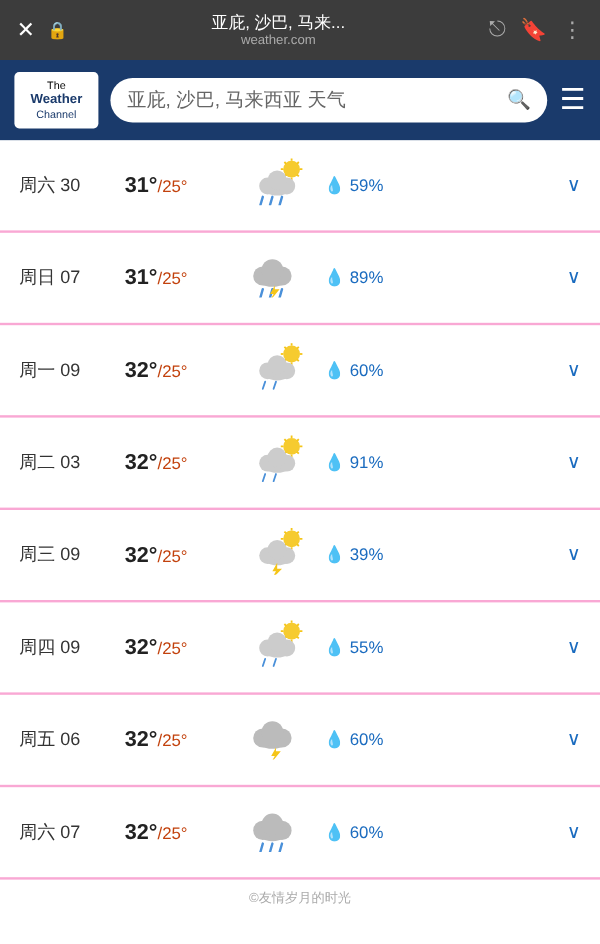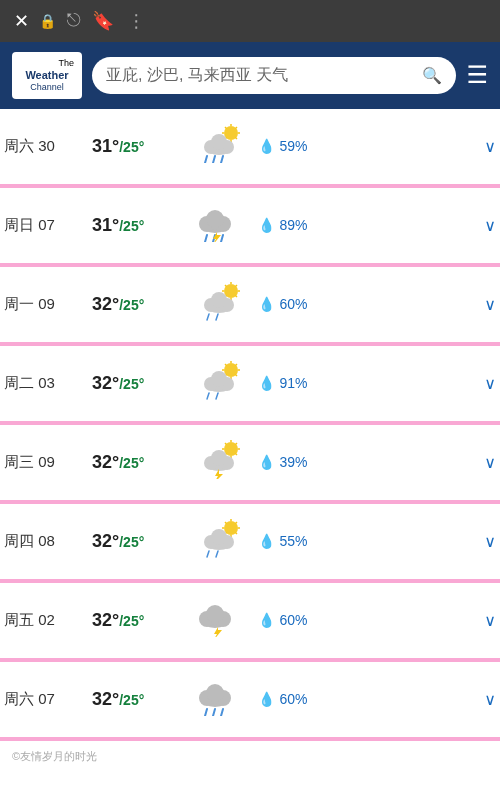--- a/index.html
+++ b/index.html
@@ -59,21 +59,21 @@
     .twc-logo {
       background: #fff;
       border-radius: 4px;
       padding: 6px 8px;
       width: 70px;
       text-align: center;
       line-height: 1.2;
       font-size: 10px;
       color: #000;
     }
-    .twc-logo .the { font-size: 9px; text-align: right; }
+    .twc-logo .the { font-size: 9px; }
     .twc-logo .weather { font-weight: bold; font-size: 11px; color: #1a3a6b; }
     .twc-logo .channel { font-size: 9px; color: #1a3a6b; }
     .search-bar {
       flex: 1;
       background: #fff;
       border-radius: 20px;
       padding: 8px 14px;
       font-size: 14px;
       color: #333;
       display: flex;
@@ -87,42 +87,41 @@
       cursor: pointer;
     }
 
     
     .weather-list {
       background: #fff;
     }
     .weather-row {
       display: flex;
       align-items: center;
-      padding: 14px 4px;
-      border-bottom: 4px solid #f9a8d4;
+      padding: 14px 16px;
+      border-bottom: 2px solid #f9a8d4;
       gap: 8px;
     }
     .day-label {
       min-width: 80px;
       font-size: 15px;
       color: #333;
     }
     .temp-range {
       min-width: 90px;
       font-size: 15px;
       color: #222;
     }
     .temp-range .high {
       font-weight: bold;
       font-size: 18px;
     }
     .temp-range .low {
-      color: #15803d;
-      font-size: 14px;
-      font-weight: bold;
+      color: #c2410c;
+      font-size: 14px;
     }
     .weather-icon {
       width: 60px;
       text-align: center;
       font-size: 28px;
     }
     .precip {
       min-width: 60px;
       display: flex;
       align-items: center;
@@ -142,32 +141,36 @@
     }
 
     
     .icon-svg {
       width: 55px;
       height: 40px;
     }
 
     
     .watermark {
-      text-align: left;
+      text-align: center;
       padding: 8px 12px;
       font-size: 11px;
       color: #aaa;
     }
   </style>
 </head>
 <body>
 
 <div class="browser-bar">
   <button class="icon-btn" style="color:#fff;">✕</button>
   <span style="color:#aaa; font-size:14px;">🔒</span>
+  <div class="browser-url-area">
+    <div class="browser-url-title">亚庇, 沙巴, 马来...</div>
+    <div class="browser-url-domain">weather.com</div>
+  </div>
   <div class="browser-actions">
     <span>⎋</span>
     <span>🔖</span>
     <span>⋮</span>
   </div>
 </div>
 
 <div class="site-header">
   <div class="twc-logo">
     <div class="the">The</div>
@@ -309,21 +312,21 @@
     <circle cx="26" cy="19" r="8" fill="#ccc"></circle>
           <polygon points="26,30 22,37 25,37 21,44 30,35 26,35" fill="#f5c518"></polygon>
         </svg></div>
     <div class="precip">
       <span class="precip-drop">💧</span>
       <span>39%</span>
     </div>
     <div class="chevron">∨</div>
   </div>
     <div class="weather-row">
-    <div class="day-label">周四 08</div>
+    <div class="day-label">周四 09</div>
     <div class="temp-range">
       <span class="high">32°</span><span class="low">/25°</span>
     </div>
     <div class="weather-icon"><svg class="icon-svg" viewBox="0 0 55 40" xmlns="http://www.w3.org/2000/svg">
           <circle cx="38" cy="10" r="7" fill="#f5c518" opacity="0.9"></circle>
     <line x1="38" y1="1" x2="38" y2="3" stroke="#f5c518" stroke-width="1.5"></line>
     <line x1="38" y1="17" x2="38" y2="19" stroke="#f5c518" stroke-width="1.5"></line>
     <line x1="29" y1="10" x2="31" y2="10" stroke="#f5c518" stroke-width="1.5"></line>
     <line x1="45" y1="10" x2="47" y2="10" stroke="#f5c518" stroke-width="1.5"></line>
     <line x1="32" y1="4" x2="33.5" y2="5.5" stroke="#f5c518" stroke-width="1.5"></line>
@@ -337,21 +340,21 @@
           <line x1="16" y1="33" x2="14" y2="39" stroke="#4a90d9" stroke-width="1.5" stroke-linecap="round"></line>
     <line x1="25" y1="33" x2="23" y2="39" stroke="#4a90d9" stroke-width="1.5" stroke-linecap="round"></line>
         </svg></div>
     <div class="precip">
       <span class="precip-drop">💧</span>
       <span>55%</span>
     </div>
     <div class="chevron">∨</div>
   </div>
     <div class="weather-row">
-    <div class="day-label">周五 02</div>
+    <div class="day-label">周五 06</div>
     <div class="temp-range">
       <span class="high">32°</span><span class="low">/25°</span>
     </div>
     <div class="weather-icon"><svg class="icon-svg" viewBox="0 0 55 40" xmlns="http://www.w3.org/2000/svg">
           <ellipse cx="22" cy="22" rx="14" ry="9" fill="#bbb"></ellipse>
     <circle cx="14" cy="22" r="8" fill="#bbb"></circle>
     <circle cx="30" cy="22" r="8" fill="#bbb"></circle>
     <circle cx="22" cy="17" r="9" fill="#bbb"></circle>
           <polygon points="25,30 21,37 24,37 20,44 29,33 25,33" fill="#f5c518"></polygon>
         </svg></div>

